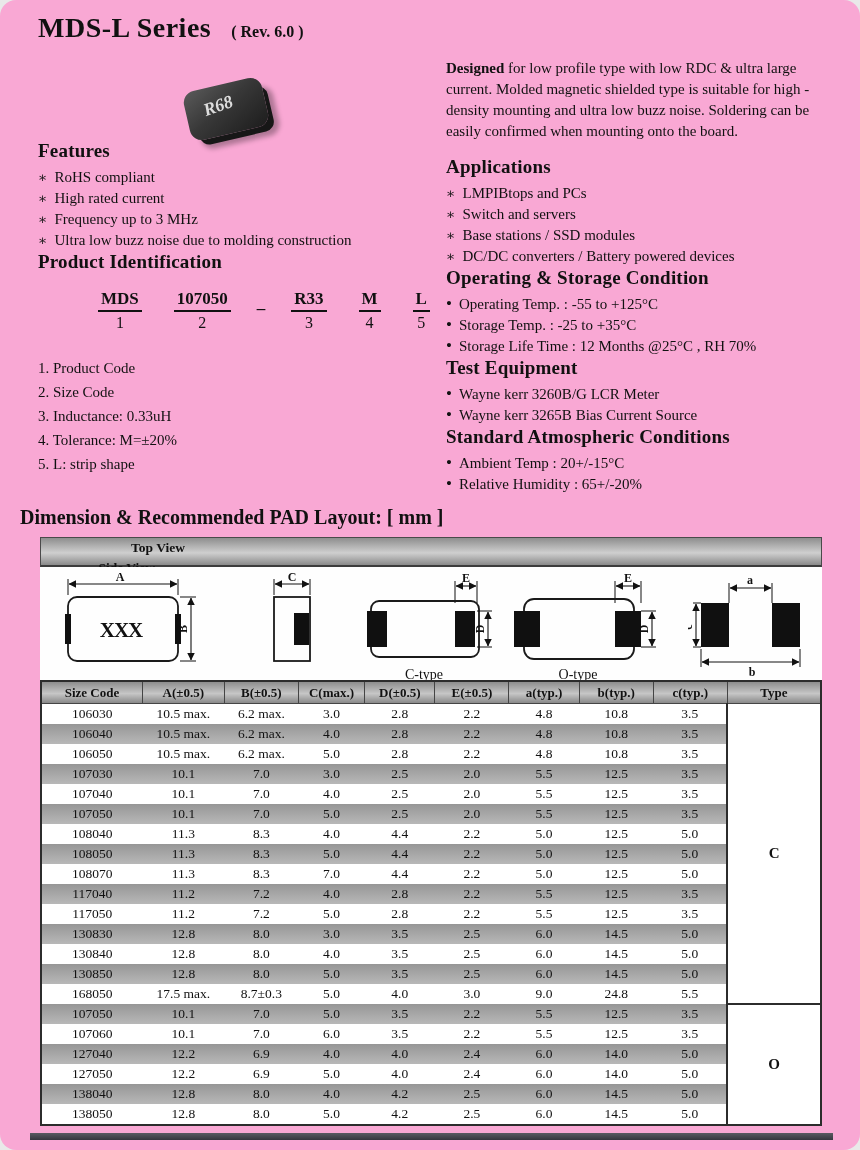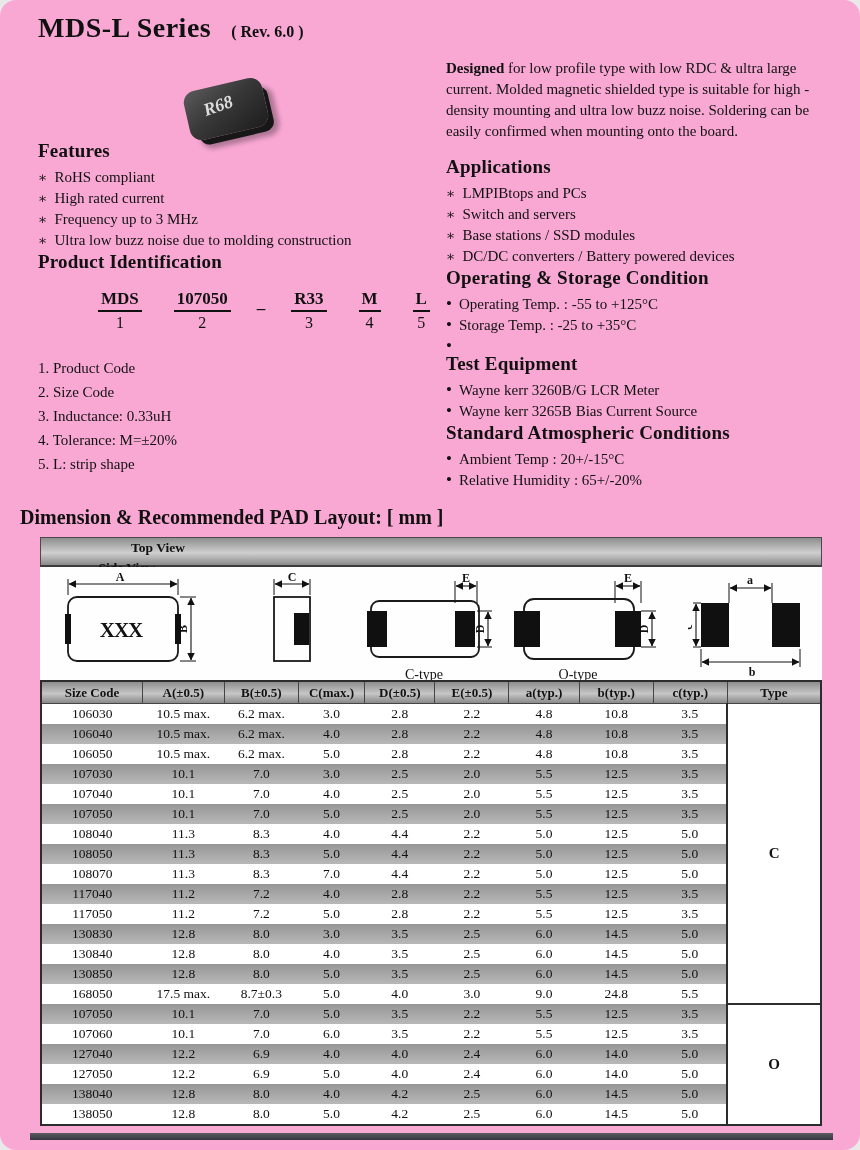--- a/index.html
+++ b/index.html
@@ -194,20 +194,21 @@
         <div class="li">
           <span class="blt">•</span>
           <span>Operating Temp. : -55 to +125°C</span>
         </div>
         <div class="li">
           <span class="blt">•</span>
           <span>Storage Temp. : -25 to +35°C</span>
         </div>
         <div class="li">
           <span class="blt">•</span>
+          <span>Storage Life Time : 12 Months  @25°C , RH 70%</span>
         </div>
       </div>
 
     <h2 class="sec sec-gap-lg">Test Equipment</h2>
     <div class="dot-list">
         <div class="li">
           <span class="blt">•</span>
           <span>Wayne kerr 3260B/G LCR Meter</span>
         </div>
         <div class="li">

